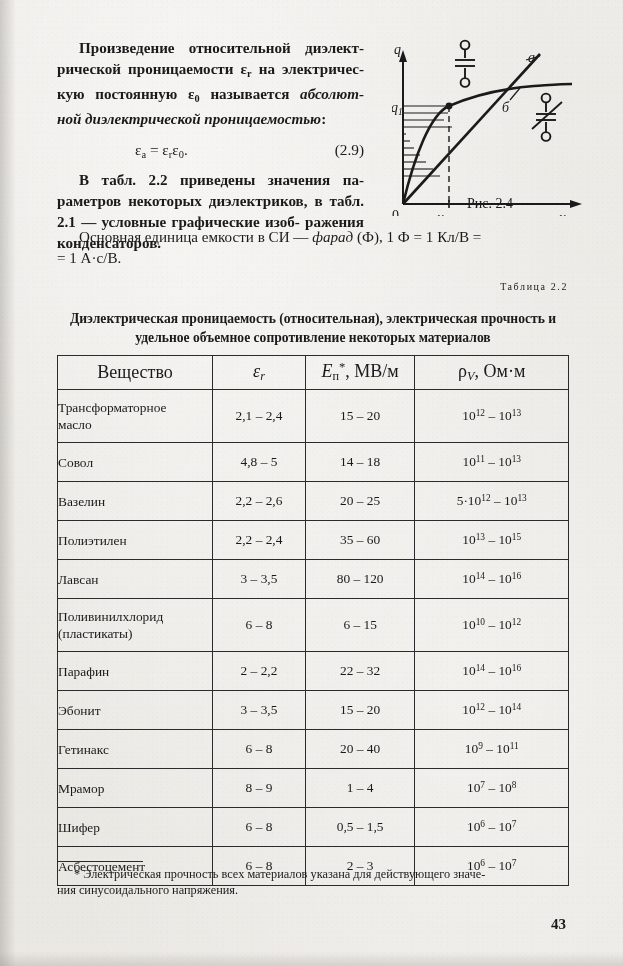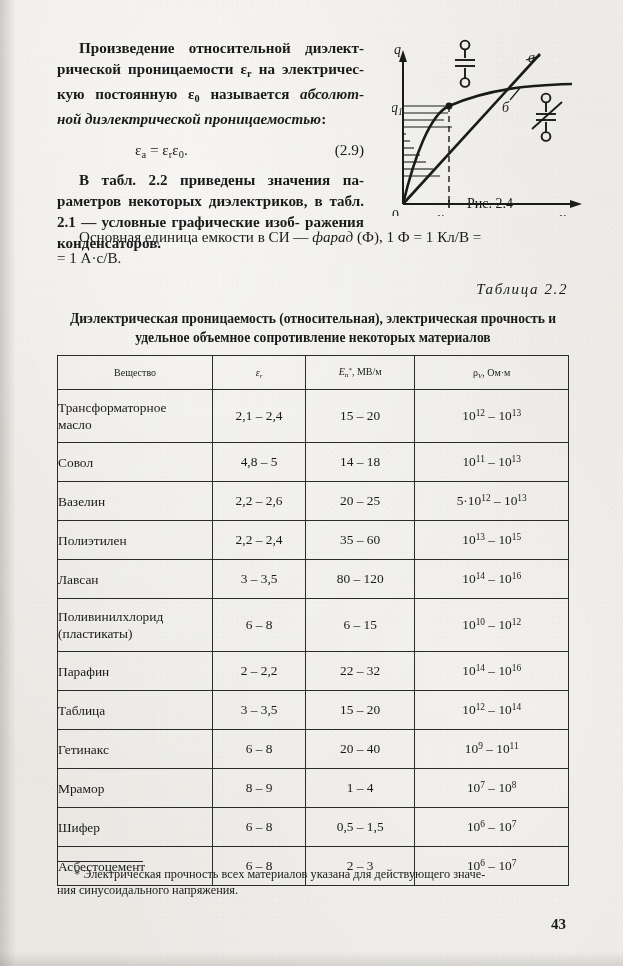--- a/index.html
+++ b/index.html
@@ -114,23 +114,22 @@
     width: 196px;
     text-align: center;
     font-size: 14px;
   }
 
   
   .table-number {
     position: absolute;
     right: 55px;
     top: 281px;
-    font-size: 15px;
+    font-size: 10px;
     letter-spacing: 1.6px;
-    font-style: italic;
   }
   .table-title {
     position: absolute;
     left: 57px;
     top: 310px;
     width: 512px;
     text-align: center;
     font-weight: bold;
     font-size: 13.6px;
     line-height: 18.5px;
@@ -147,21 +146,21 @@
   table.data th,
   table.data td {
     border: 1px solid #2b2b2b;
     padding: 0;
     vertical-align: middle;
     font-weight: normal;
   }
   table.data thead th {
     height: 33px;
     text-align: center;
-    font-size: 10px;
+    font-size: 18px;
   }
   table.data tbody td {
     height: 38px;
   }
   td.substance {
     text-align: left;
     padding-left: 9px;
     padding-right: 4px;
     line-height: 17px;
   }
@@ -360,21 +359,21 @@
         <td class="val col3 tall">6 – 15</td>
         <td class="val col4 tall"><span class="nb"><span></span><span>10</span><sup class="s">10</sup><span> – </span><span>10</span><sup class="s">12</sup></span></td>
       </tr>
       <tr>
         <td class="substance col1">Парафин</td>
         <td class="val col2">2 – 2,2</td>
         <td class="val col3">22 – 32</td>
         <td class="val col4"><span class="nb"><span></span><span>10</span><sup class="s">14</sup><span> – </span><span>10</span><sup class="s">16</sup></span></td>
       </tr>
       <tr>
-        <td class="substance col1">Таблица</td>
+        <td class="substance col1">Эбонит</td>
         <td class="val col2">3 – 3,5</td>
         <td class="val col3">15 – 20</td>
         <td class="val col4"><span class="nb"><span></span><span>10</span><sup class="s">12</sup><span> – </span><span>10</span><sup class="s">14</sup></span></td>
       </tr>
       <tr>
         <td class="substance col1">Гетинакс</td>
         <td class="val col2">6 – 8</td>
         <td class="val col3">20 – 40</td>
         <td class="val col4"><span class="nb"><span></span><span>10</span><sup class="s">9</sup><span> – </span><span>10</span><sup class="s">11</sup></span></td>
       </tr>

